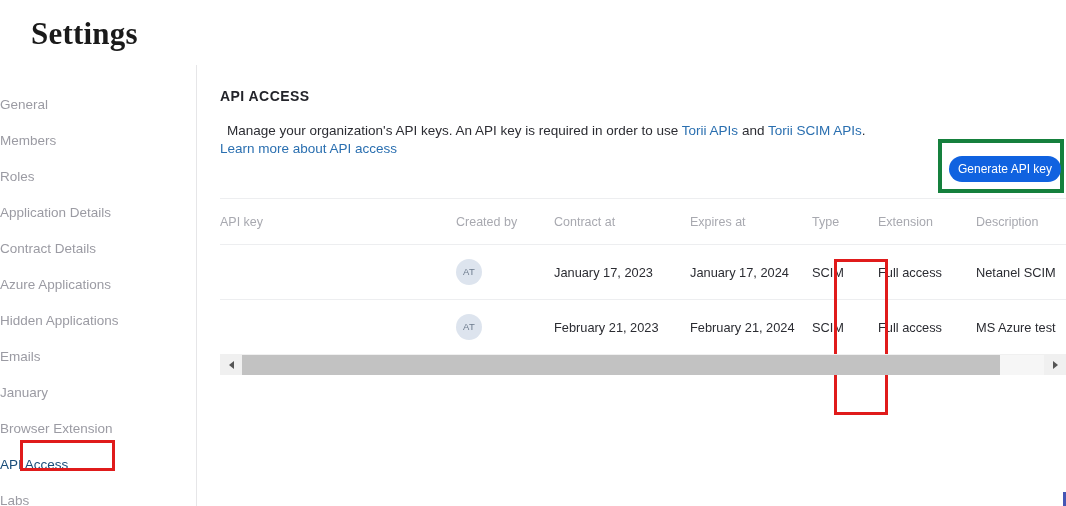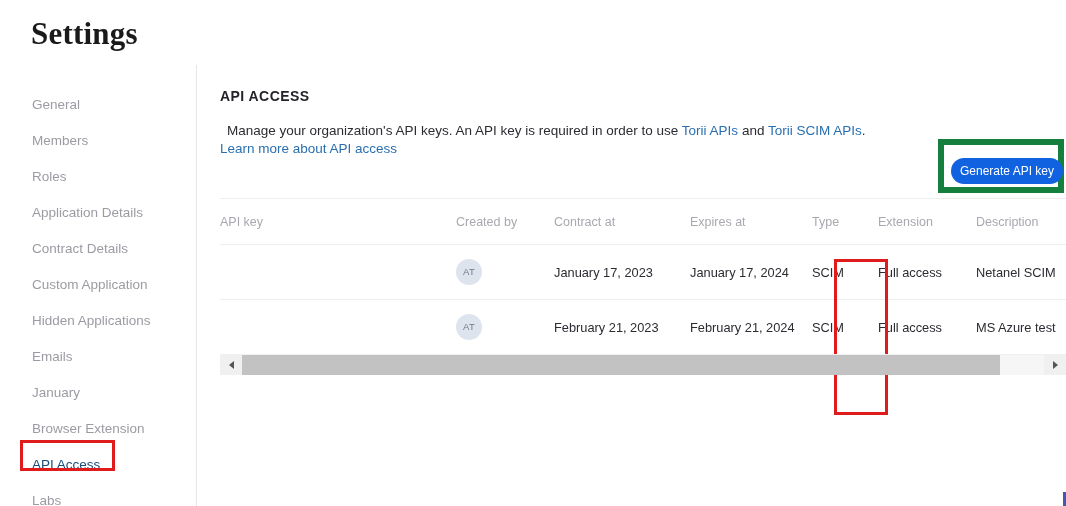--- a/index.html
+++ b/index.html
@@ -32,21 +32,20 @@
     position: absolute;
     left: 0; top: 65px;
     width: 197px; height: 441px;
     border-right: 1px solid #e6e6e8;
     padding-top: 22px;
   }
   .nav-item {
     position: relative;
     height: 36px;
     line-height: 36px;
-    padding-left: 32px;
     font-size: 13.5px;
     color: #9b9ba3;
     white-space: nowrap;
     cursor: pointer;
   }
   .nav-item.active {
     color: #1a4d7a;
   }
   .nav-highlight {
     position: absolute;
@@ -92,21 +91,21 @@
     cursor: pointer;
     text-decoration: none;
     line-height: 18px;
   }
 
   
   .gen-wrap {
     position: absolute;
     left: 740px; top: 74px;
     width: 126px; height: 54px;
-    border: 6px solid #15803d;
+    border: 4px solid #15803d;
   }
   .gen-btn {
     position: absolute;
     left: 7px; top: 13px;
     width: 112px; height: 26px;
     border: none; border-radius: 13px;
     background: #1062e0;
     color: #ffffff;
     font-family: "Liberation Sans", sans-serif;
     font-size: 12px;
@@ -231,21 +230,21 @@
 <div id="page">
 
   <div class="page-title">Settings</div>
 
   <div class="sidebar">
     <div class="nav-item">General</div>
     <div class="nav-item">Members</div>
     <div class="nav-item">Roles</div>
     <div class="nav-item">Application Details</div>
     <div class="nav-item">Contract Details</div>
-    <div class="nav-item">Custom Application</div>
+    <div class="nav-item">Azure Applications</div>
     <div class="nav-item">Hidden Applications</div>
     <div class="nav-item">Emails</div>
     <div class="nav-item">January</div>
     <div class="nav-item">Browser Extension</div>
     <div class="nav-item active">API Access</div>
     <div class="nav-item">Labs</div>
   </div>
   <div class="nav-highlight"></div>
 
   <div class="main">

